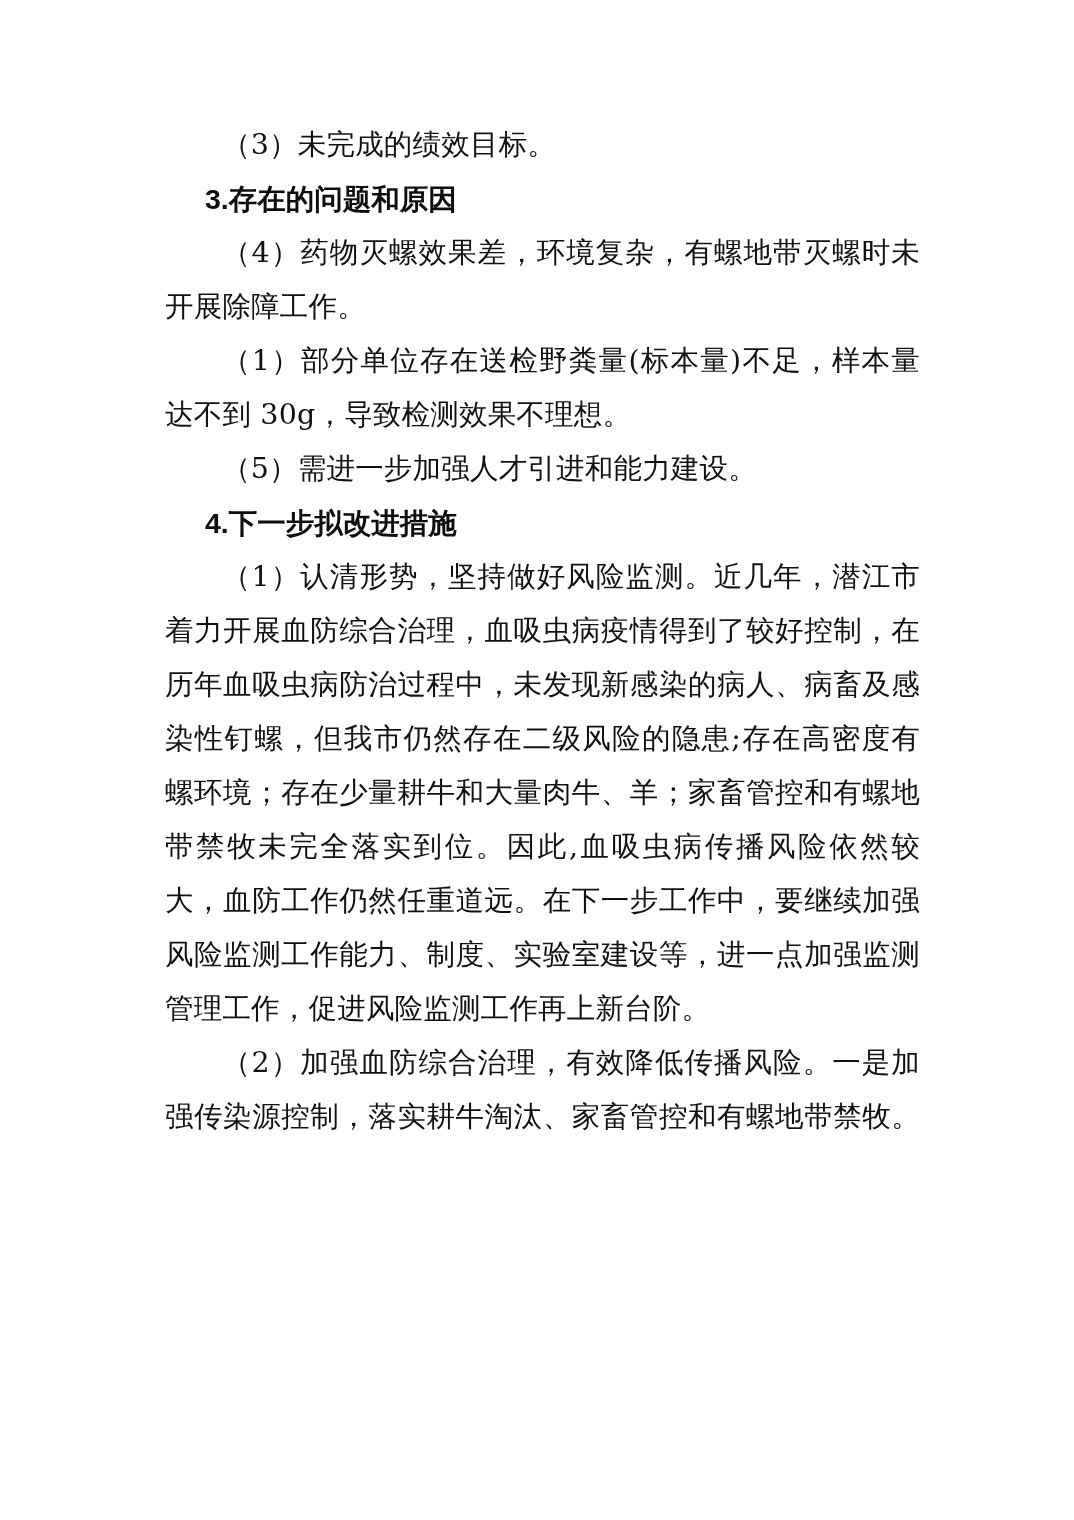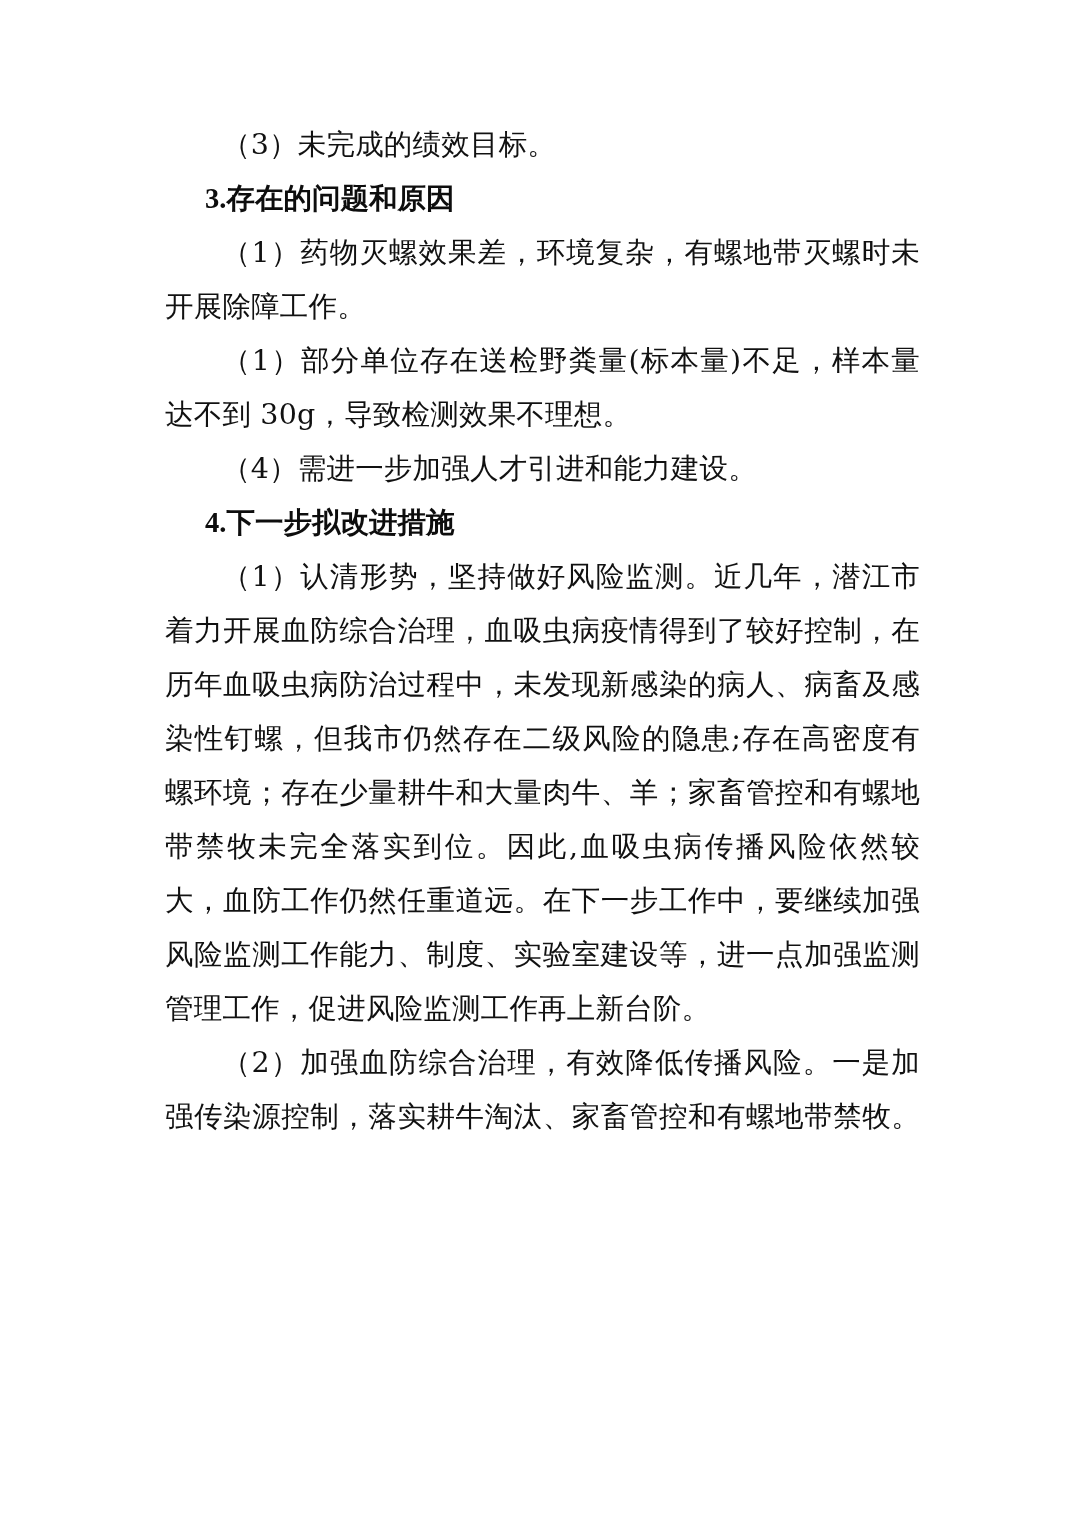--- a/index.html
+++ b/index.html
@@ -29,21 +29,21 @@
     color: #111111;
     text-align: justify;
     text-justify: inter-ideograph;
     margin: 0 0 0 0;
     letter-spacing: 0.2px;
   }
   .indent {
     text-indent: 57px;
   }
   .heading {
-    font-family: Liberation Serif, serif;
+    font-family: Liberation Sans, sans-serif;
     font-weight: bold;
     font-size: 28.5px;
     line-height: 54px;
     color: #0d0d0d;
     text-indent: 40px;
     margin: 0;
   }
   .pagenum {
     position: absolute;
     left: 0;
@@ -59,26 +59,26 @@
 <body>
 
 <div class="page">
   <div class="content">
 
     <p class="para indent">（3）未完成的绩效目标。</p>
 
 
     <p class="heading">3.存在的问题和原因</p>
 
-    <p class="para indent">（1）药物灭螺效果差，环境复杂，有螺地带灭螺时未开展除障工作。</p>
+    <p class="para indent">（4）药物灭螺效果差，环境复杂，有螺地带灭螺时未开展除障工作。</p>
 
     <p class="para indent">（1）部分单位存在送检野粪量(标本量)不足，样本量达不到 30g，导致检测效果不理想。</p>
 
 
-    <p class="para indent">（4）需进一步加强人才引进和能力建设。</p>
+    <p class="para indent">（5）需进一步加强人才引进和能力建设。</p>
 
     <p class="heading">4.下一步拟改进措施</p>
 
     <p class="para indent">（1）认清形势，坚持做好风险监测。近几年，潜江市着力开展血防综合治理，血吸虫病疫情得到了较好控制，在历年血吸虫病防治过程中，未发现新感染的病人、病畜及感染性钉螺，但我市仍然存在二级风险的隐患;存在高密度有螺环境；存在少量耕牛和大量肉牛、羊；家畜管控和有螺地带禁牧未完全落实到位。因此,血吸虫病传播风险依然较大，血防工作仍然任重道远。在下一步工作中，要继续加强风险监测工作能力、制度、实验室建设等，进一点加强监测管理工作，促进风险监测工作再上新台阶。</p>
 
     <p class="para indent">（2）加强血防综合治理，有效降低传播风险。一是加强传染源控制，落实耕牛淘汰、家畜管控和有螺地带禁牧。坚决淘汰耕牛，落实家畜圈养，杜绝散养行为，强化禁牧人员责任，禁止有螺地带放牧；二是加强灭螺工作，工程灭螺</p>
 
   </div>
 
   <div class="pagenum">31</div>

